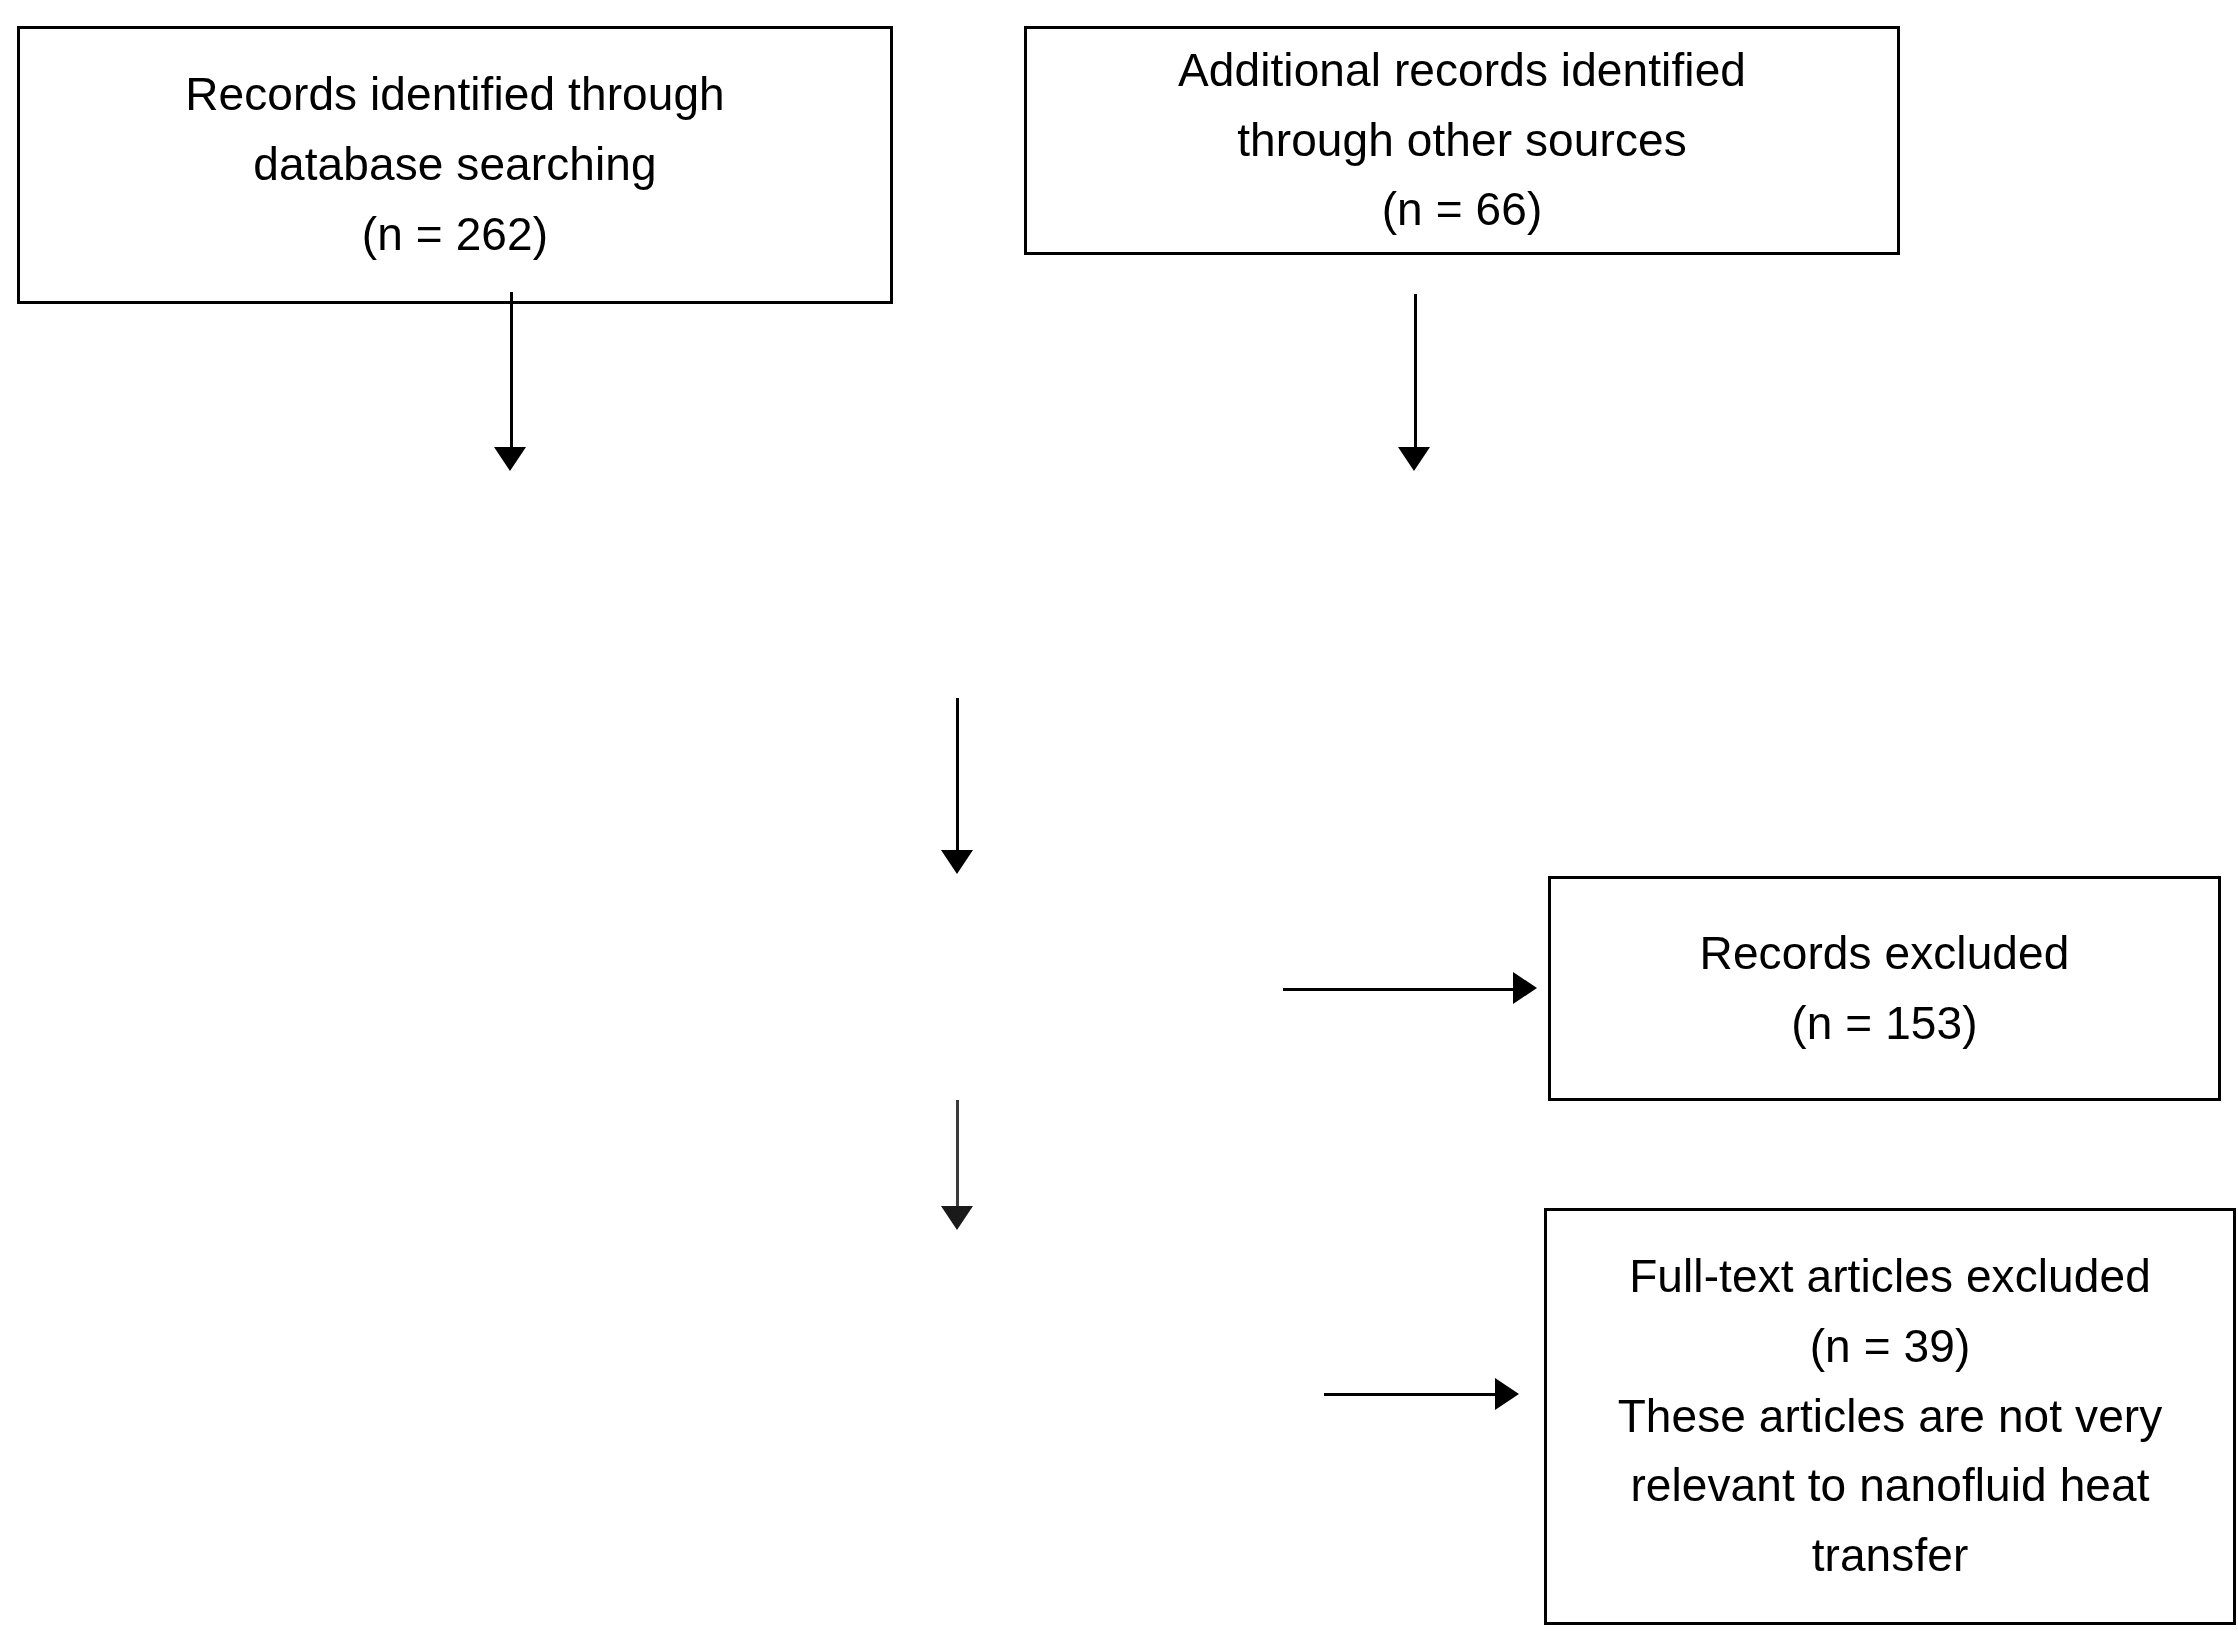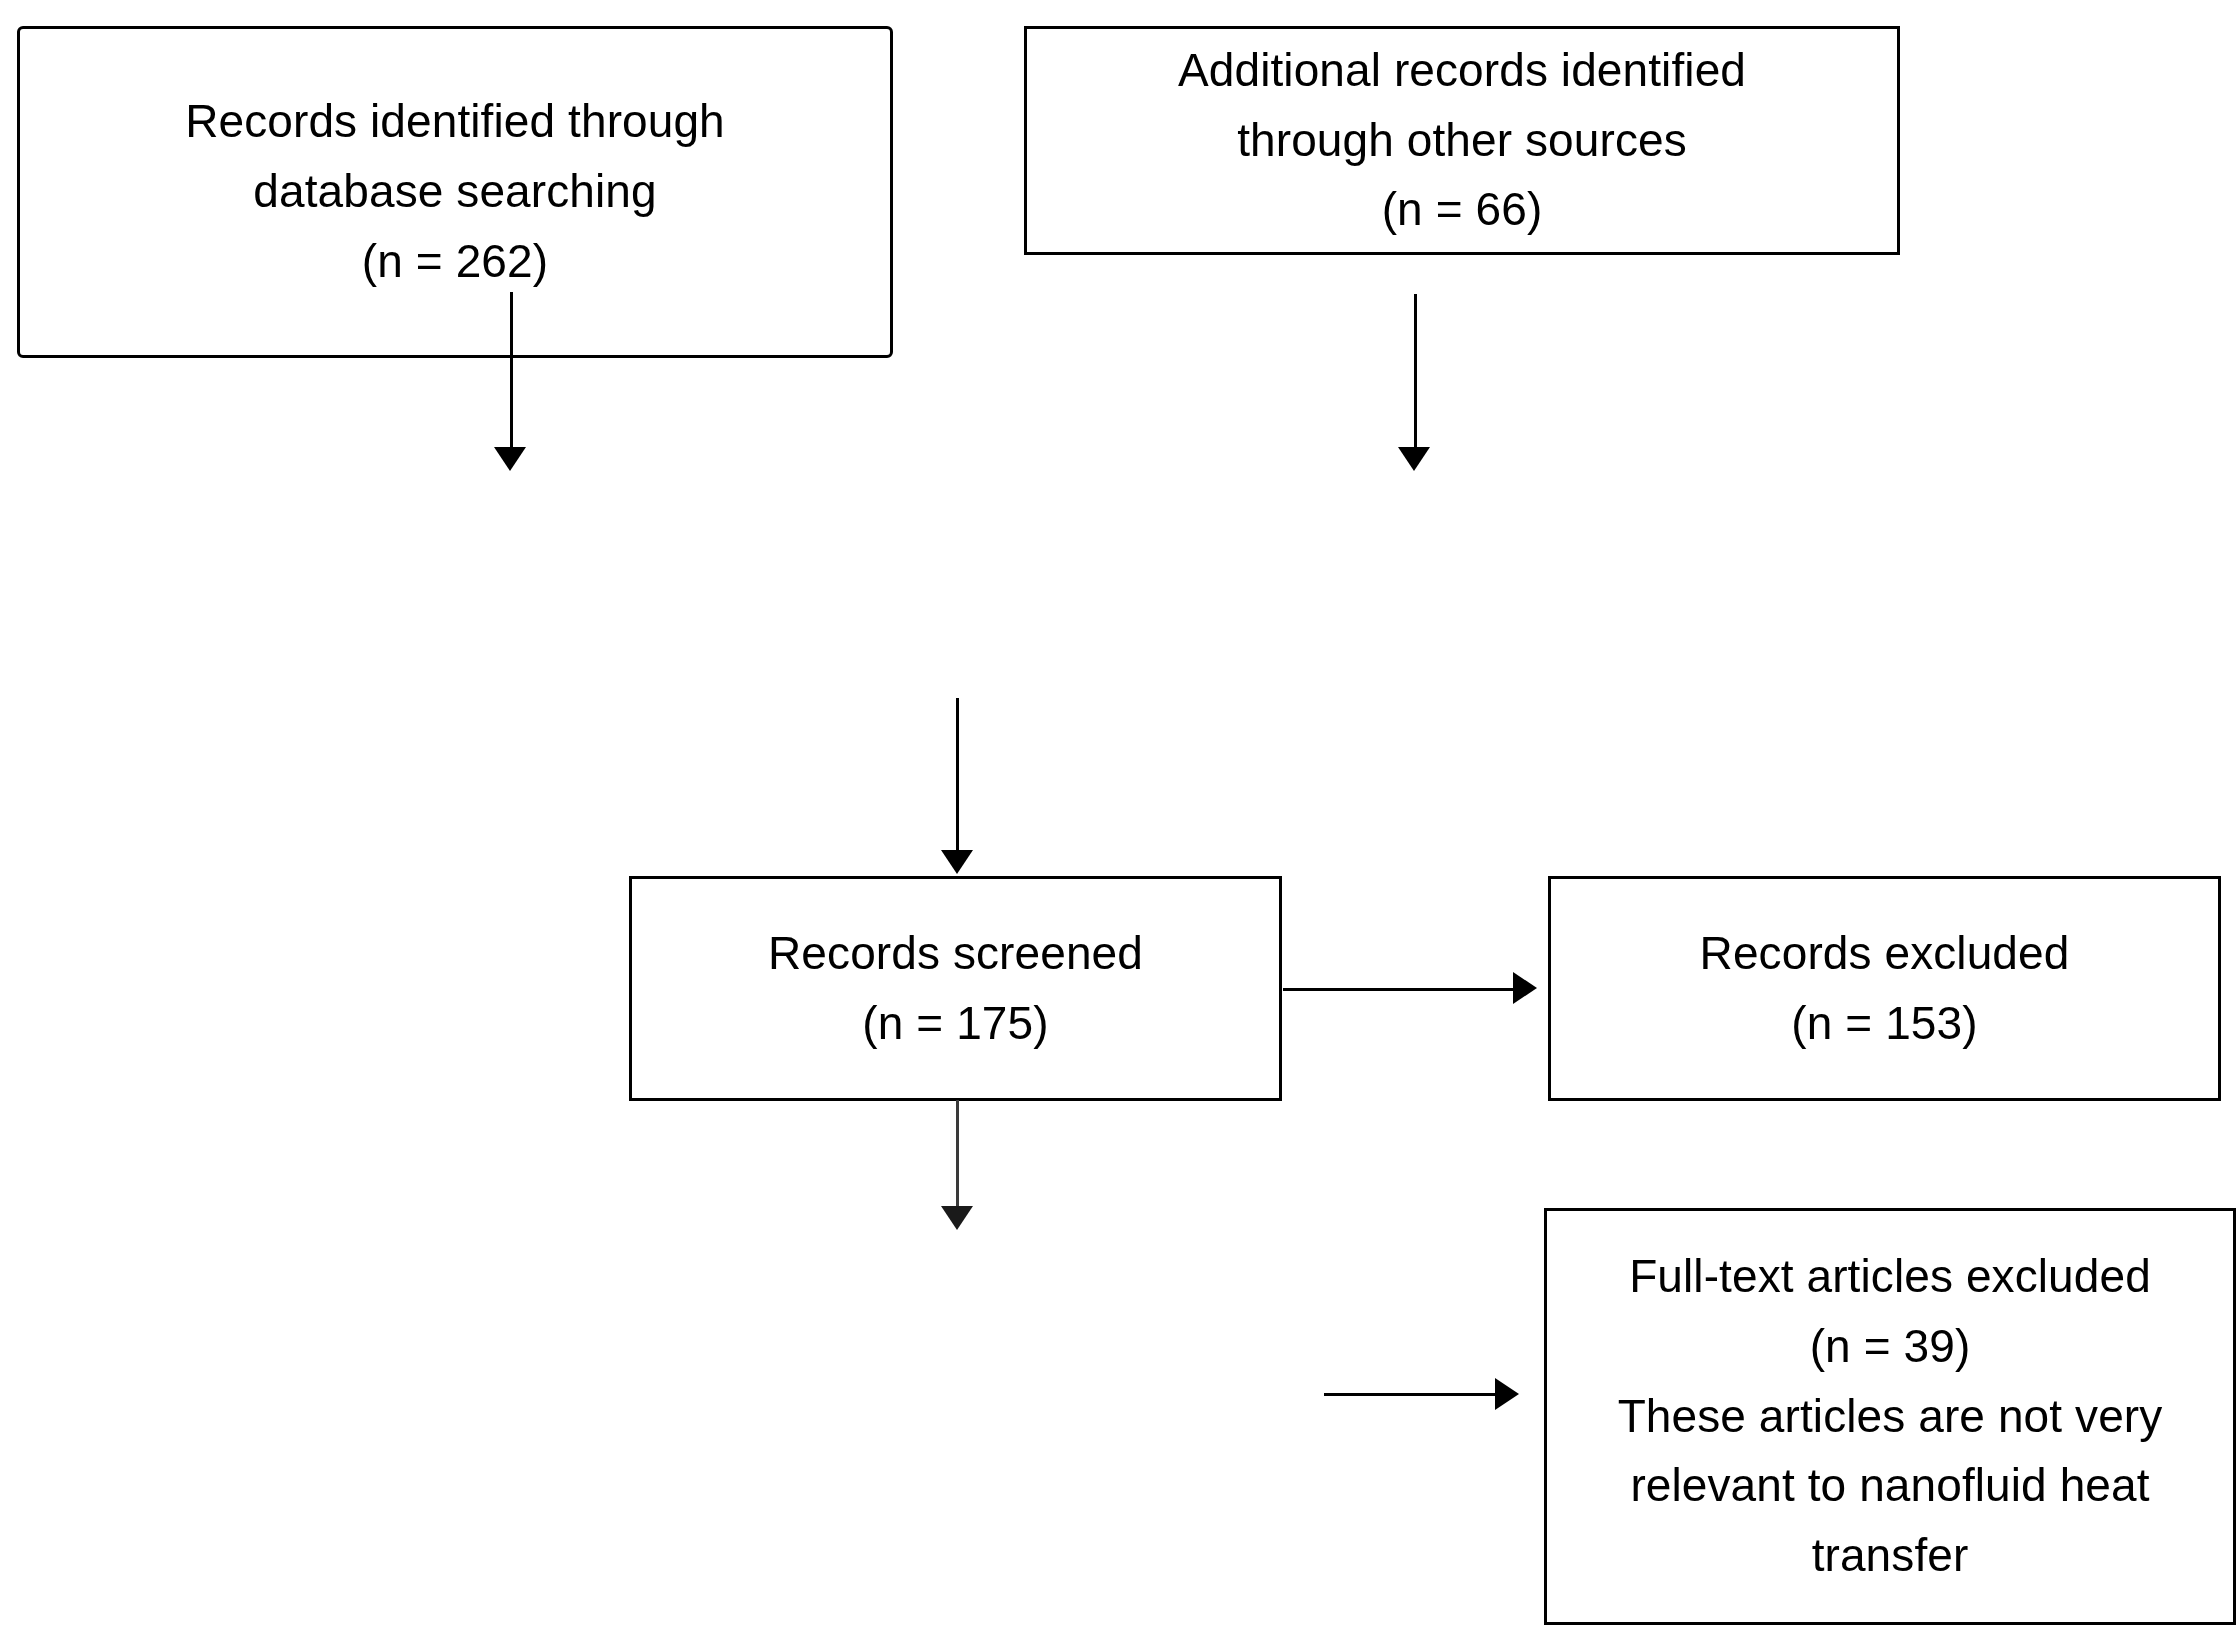--- a/index.html
+++ b/index.html
@@ -29,21 +29,21 @@
   }
   .node .txt {
     display: block;
     width: 100%;
     white-space: pre-line;
     line-height: 1.52;
     font-size: 46px;
     letter-spacing: 0.1px;
   }
   
-  #node-db-search      { left: 17px;   top: 26px;   width: 876px; height: 332px; border-radius: 6px; }
+  #node-db-search      { left: 17px;   top: 26px;   width: 876px; height: 278px; }
   #node-other-sources  { left: 1024px; top: 26px;   width: 876px; height: 229px; }
   #node-dedup          { left: 413px;  top: 473px;  width: 1086px; height: 225px; }
   #node-screened       { left: 629px; top: 876px; width: 653px; height: 225px; }
   #node-rec-excluded   { left: 1539px; top: 876px; width: 673px; height: 225px; margin-left: 9px; }
   #node-fulltext       { left: 622px; top: 1233px; width: 702px; height: 323px; }
   #node-ft-excluded    { left: 1544px; top: 1208px; width: 692px; height: 417px; }
 
   
   .conn { position: absolute; }
   .vline {
@@ -105,24 +105,20 @@
 (n = 262)</span>
   </div>
 
   <div class="node" id="node-other-sources">
     <span class="txt">Additional records identified
 through other sources
 (n = 66)</span>
   </div>
 
 
-  <div class="node" id="node-screened">
-    <span class="txt">Records screened
-(n = 175)</span>
-  </div>
 
   <div class="node" id="node-rec-excluded">
     <span class="txt">Records excluded
 (n = 153)</span>
   </div>
 
 
   <div class="node" id="node-ft-excluded">
     <span class="txt">Full-text articles excluded
 (n = 39)

